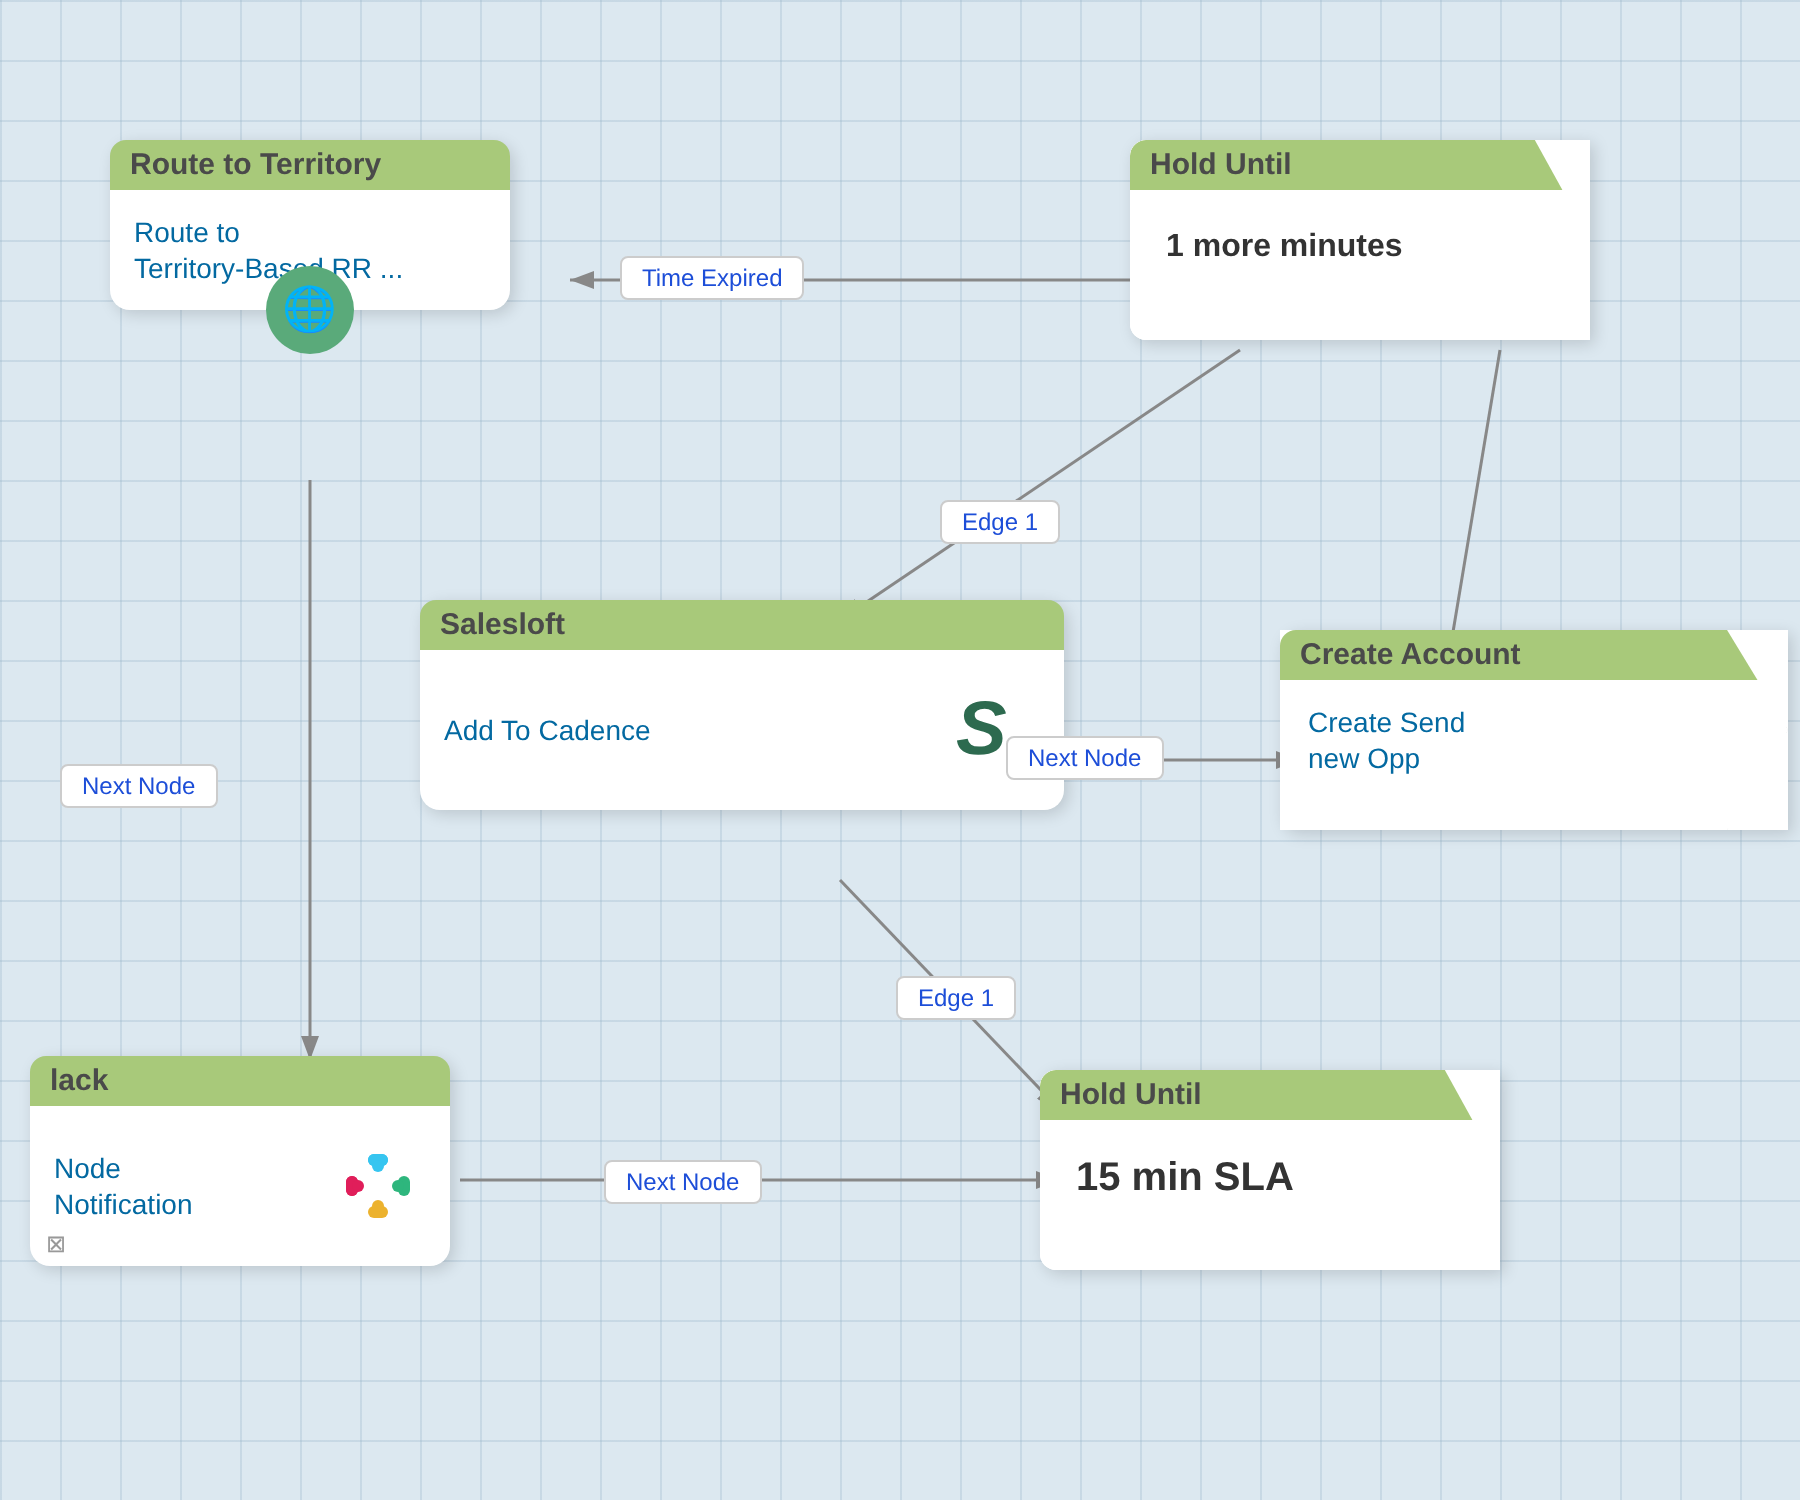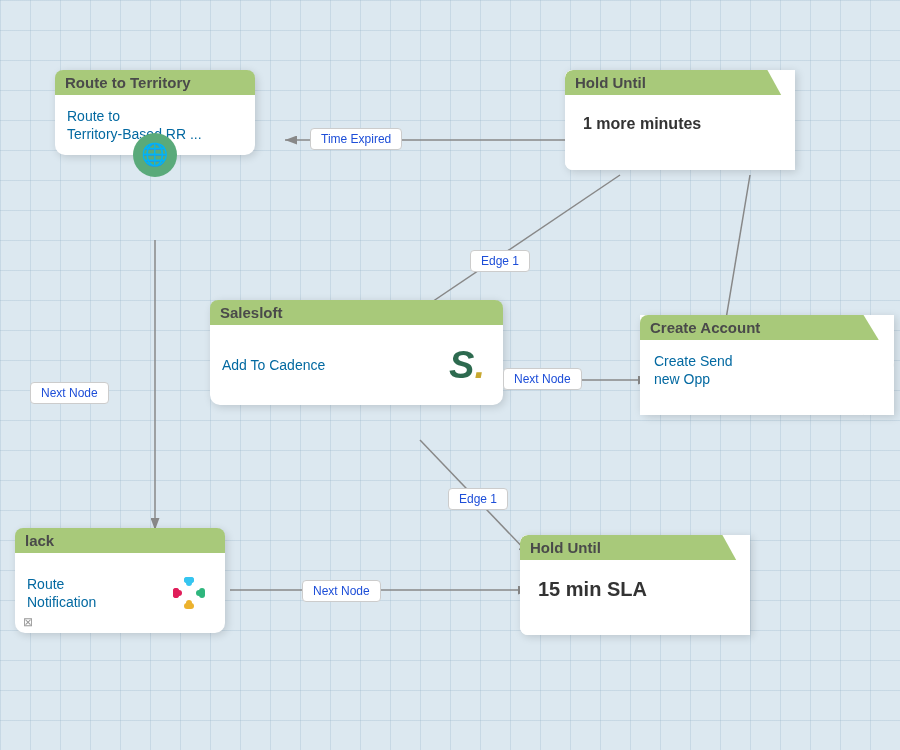--- a/index.html
+++ b/index.html
@@ -163,21 +163,21 @@
     <div style="position:absolute; top:0; left:0; right:0; bottom:0;
                 clip-path: polygon(0 0, 88% 0, 100% 50%, 88% 100%, 0 100%);
                 background: #fff;">
       <div class="node-header" style="border-radius:8px 0 0 0;">Hold Until</div>
       <div class="node-body" style="padding-left:18px; padding-top:8px;">
         <div class="node-label" style="font-size:16px; font-weight:bold; color:#333;">1 more minutes</div>
       </div>
     </div>
   </div>
 
-  <div class="node" style="left: 210px; top: 300px; width: 293px;">
+  <div class="node" style="left: 210px; top: 300px; width: 322px;">
     <div class="node-header">Salesloft</div>
     <div class="node-body" style="min-height:80px;">
       <div class="node-label">Add To Cadence</div>
       <div class="node-icon">
         <span class="salesloft-s">S<span class="salesloft-dot">.</span></span>
       </div>
     </div>
   </div>
 
   <div style="position:absolute; left: 640px; top: 315px; width: 254px; height: 100px;
@@ -189,21 +189,21 @@
       <div class="node-body" style="padding-left:14px;">
         <div class="node-label" style="white-space:pre-line;">Create Send
 new Opp</div>
       </div>
     </div>
   </div>
 
   <div class="node" style="left: 15px; top: 528px; width: 210px;">
     <div class="node-header">lack</div>
     <div class="node-body" style="min-height:80px;">
-      <div class="node-label" style="white-space:pre-line;">Route
+      <div class="node-label" style="white-space:pre-line;">Node
 Notification</div>
       <div class="node-icon">
 
         <svg width="44" height="44" viewBox="0 0 44 44">
           <rect x="6" y="17" width="6" height="10" rx="3" fill="#E01E5A"></rect>
           <rect x="17" y="6" width="10" height="6" rx="3" fill="#36C5F0"></rect>
           <rect x="32" y="17" width="6" height="10" rx="3" fill="#2EB67D"></rect>
           <rect x="17" y="32" width="10" height="6" rx="3" fill="#ECB22E"></rect>
           <rect x="6" y="17" width="10" height="6" rx="3" fill="#E01E5A" transform="rotate(-90 11 22)"></rect>
           <rect x="17" y="6" width="6" height="10" rx="3" fill="#36C5F0" transform="rotate(90 22 11)"></rect>

